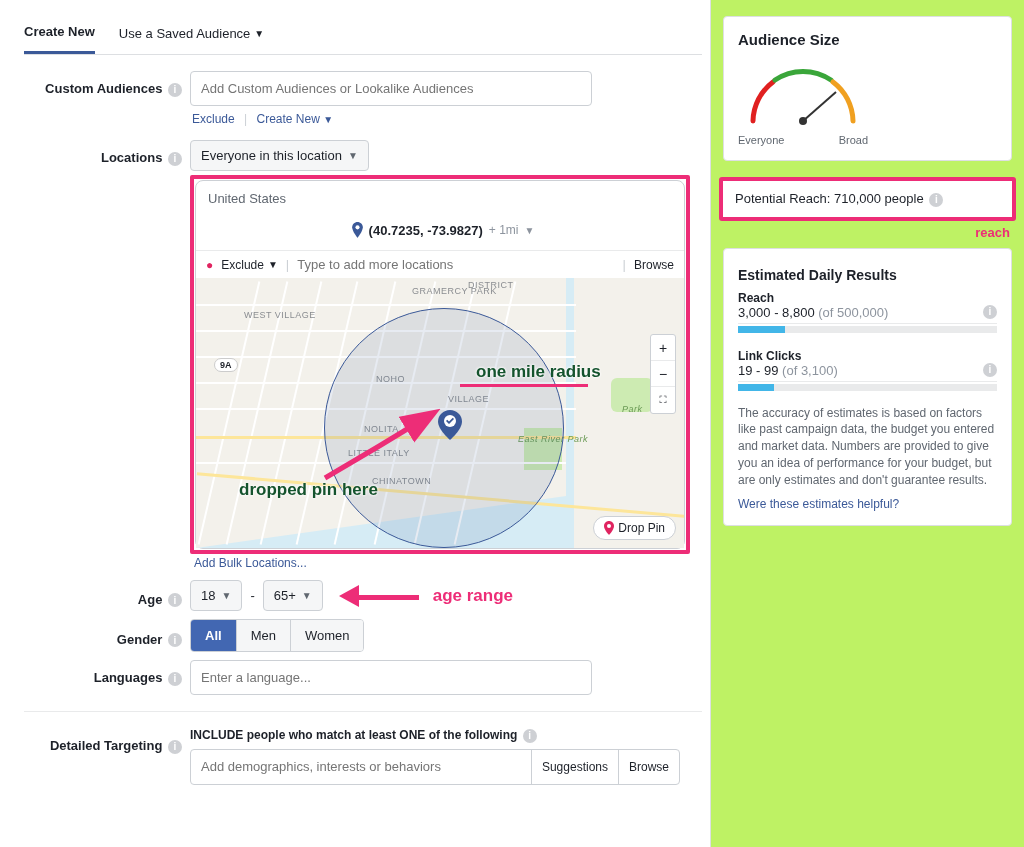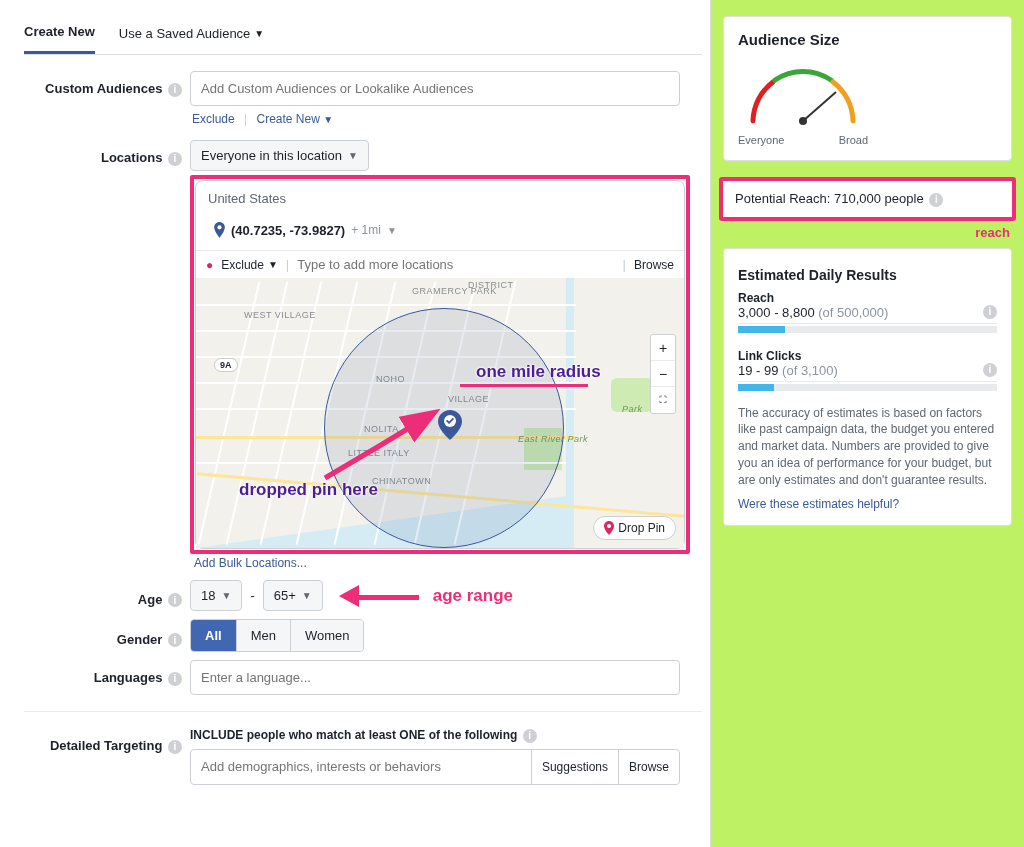--- a/index.html
+++ b/index.html
@@ -11,47 +11,47 @@
   .tab-active { font-weight: bold; color: #1d2129; padding: 8px 0 12px 0; border-bottom: 3px solid #3b5998; }
   .tab-link { color: #1d2129; padding: 8px 0 12px 0; cursor: pointer; display: flex; align-items: center; gap: 4px; }
   .caret { font-size: 10px; }
 
   .row { display: flex; margin-bottom: 8px; }
   .label-col { width: 166px; text-align: right; color: #1d2129; font-weight: bold; padding-right: 8px; padding-top: 10px; }
   .field-col { flex: 1; }
 
   .info-icon { display:inline-flex; width:14px; height:14px; border-radius:50%; background:#ced0d4; color:#fff; font-size:10px; align-items:center; justify-content:center; vertical-align:middle; margin-left:2px; font-style:normal; font-weight:bold; }
 
-  .text-input { width: 490px; border:1px solid #ccd0d5; border-radius:4px; padding:9px 10px; font-size:13px; color:#8d949e; background:#fff; }
+  .text-input { width: 402px; border:1px solid #ccd0d5; border-radius:4px; padding:9px 10px; font-size:13px; color:#8d949e; background:#fff; }
 
   .linkbar { padding: 6px 2px; font-size: 12px; }
   .linkbar a { color:#3b5998; text-decoration:none; cursor:pointer; }
   .linkbar .sep { color:#ccd0d5; margin:0 6px; }
 
   .select-btn { display:inline-flex; align-items:center; gap:6px; border:1px solid #ccd0d5; border-radius:4px; background:#f5f6f7; padding:7px 10px; cursor:pointer; font-size:13px; }
   .select-btn .caret { color:#606770; }
 
   .map-block { width: 500px; border:4px solid #ed2d77; border-radius:2px; padding:1px; margin-top:4px; }
   .map-inner { border:1px solid #ccd0d5; border-radius:8px; }
   .map-head { padding:10px 12px; font-size:13px; color:#606770; }
-  .map-coord-line { display:flex; align-items:center; gap:6px; padding:6px 12px 12px 18px; }
+  .map-coord-line { display:flex; align-items:center; gap:6px; padding:6px 12px 12px 18px;justify-content:center; }
   .pin-blue { width:11px; height:16px; }
   .map-search { display:flex; align-items:center; border-top:1px solid #e9eaeb; padding:6px 10px; gap:8px; }
   .small-pin-red { color:#e02460; font-size:12px; }
   .exclude-btn { display:flex; align-items:center; gap:4px; font-size:12px; color:#1d2129; cursor:pointer; }
   .separator-v { color:#ccd0d5; }
   .map-canvas { position:relative; width:100%; height:270px; background:#d6ecf5; overflow:hidden; }
   .land { position:absolute; background:#f3f1eb; }
   .park { position:absolute; background:#cdebb2; }
   .road { position:absolute; background:#fff; }
   .road-y { position:absolute; background:#fde69a; }
   .nbd { position:absolute; color:#8a8d91; font-size:9px; letter-spacing:0.5px; }
   .radius-circle { position:absolute; width:240px; height:240px; border:1px solid #3b5998; border-radius:50%; background:rgba(59,89,152,0.12); left:128px; top:30px; }
   .center-pin { position:absolute; left:242px; top:132px; }
-  .annot { position:absolute; color:#4c1d95; font-weight:bold; font-size:17px; text-shadow:0 0 3px #fff, 0 0 3px #fff; }
+  .annot { position:absolute; color:#14532d; font-weight:bold; font-size:17px; text-shadow:0 0 3px #fff, 0 0 3px #fff; }
   .annot-line { position:absolute; height:3px; background:#ed2d77; }
   .map-controls { position:absolute; right:8px; top:56px; width:26px; background:#fff; border:1px solid #ccd0d5; border-radius:3px; }
   .map-controls div { height:26px; display:flex; align-items:center; justify-content:center; font-size:14px; border-bottom:1px solid #e9eaeb; cursor:pointer; }
   .map-controls div:last-child { border-bottom:none; font-size:10px; }
   .drop-hint { position:absolute; right:8px; bottom:8px; background:#fff; border:1px solid #ccd0d5; border-radius:14px; padding:4px 10px; font-size:12px; display:flex; align-items:center; gap:4px; }
   .bulk-link { color:#3b5998; font-size:12px; padding:2px 4px; cursor:pointer; }
 
   .gender-group { display:flex; border:1px solid #ccd0d5; border-radius:4px; overflow:hidden; width:fit-content; }
   .gender-btn { padding:8px 14px; font-size:13px; cursor:pointer; background:#f5f6f7; border-right:1px solid #ccd0d5; }
   .gender-btn:last-child { border-right:none; }

